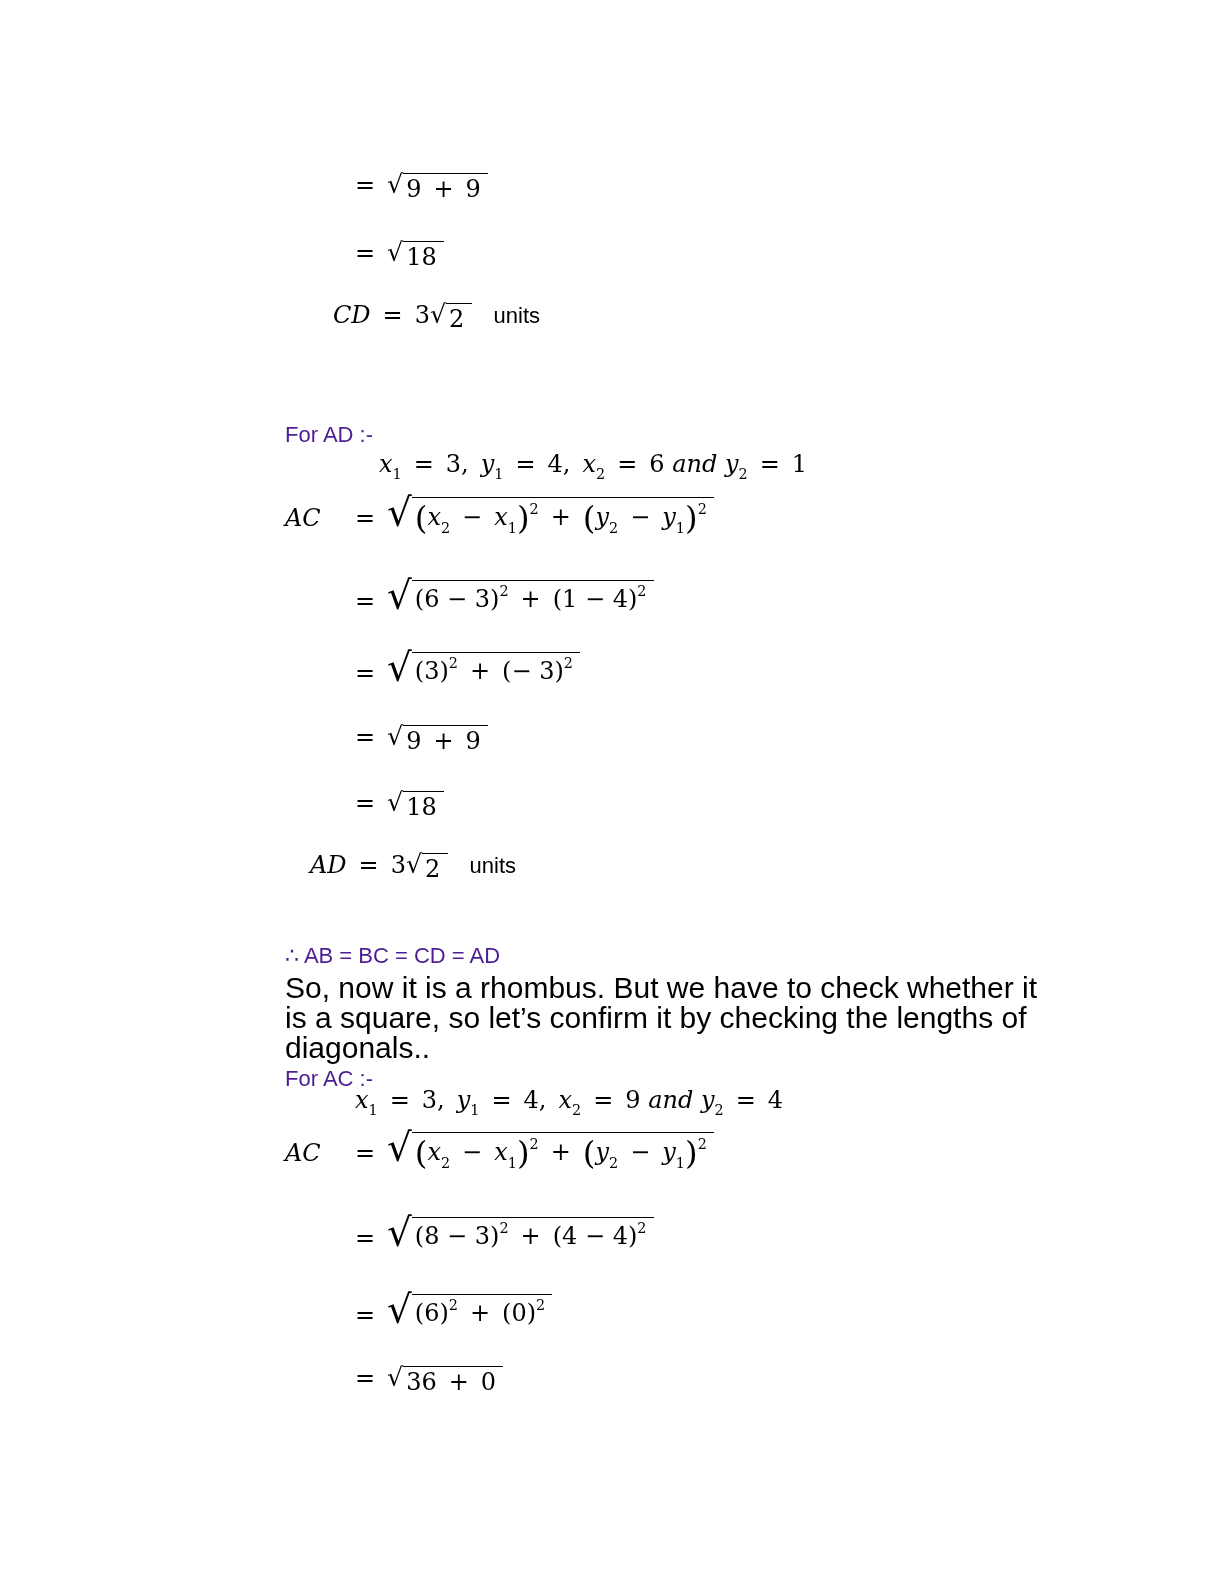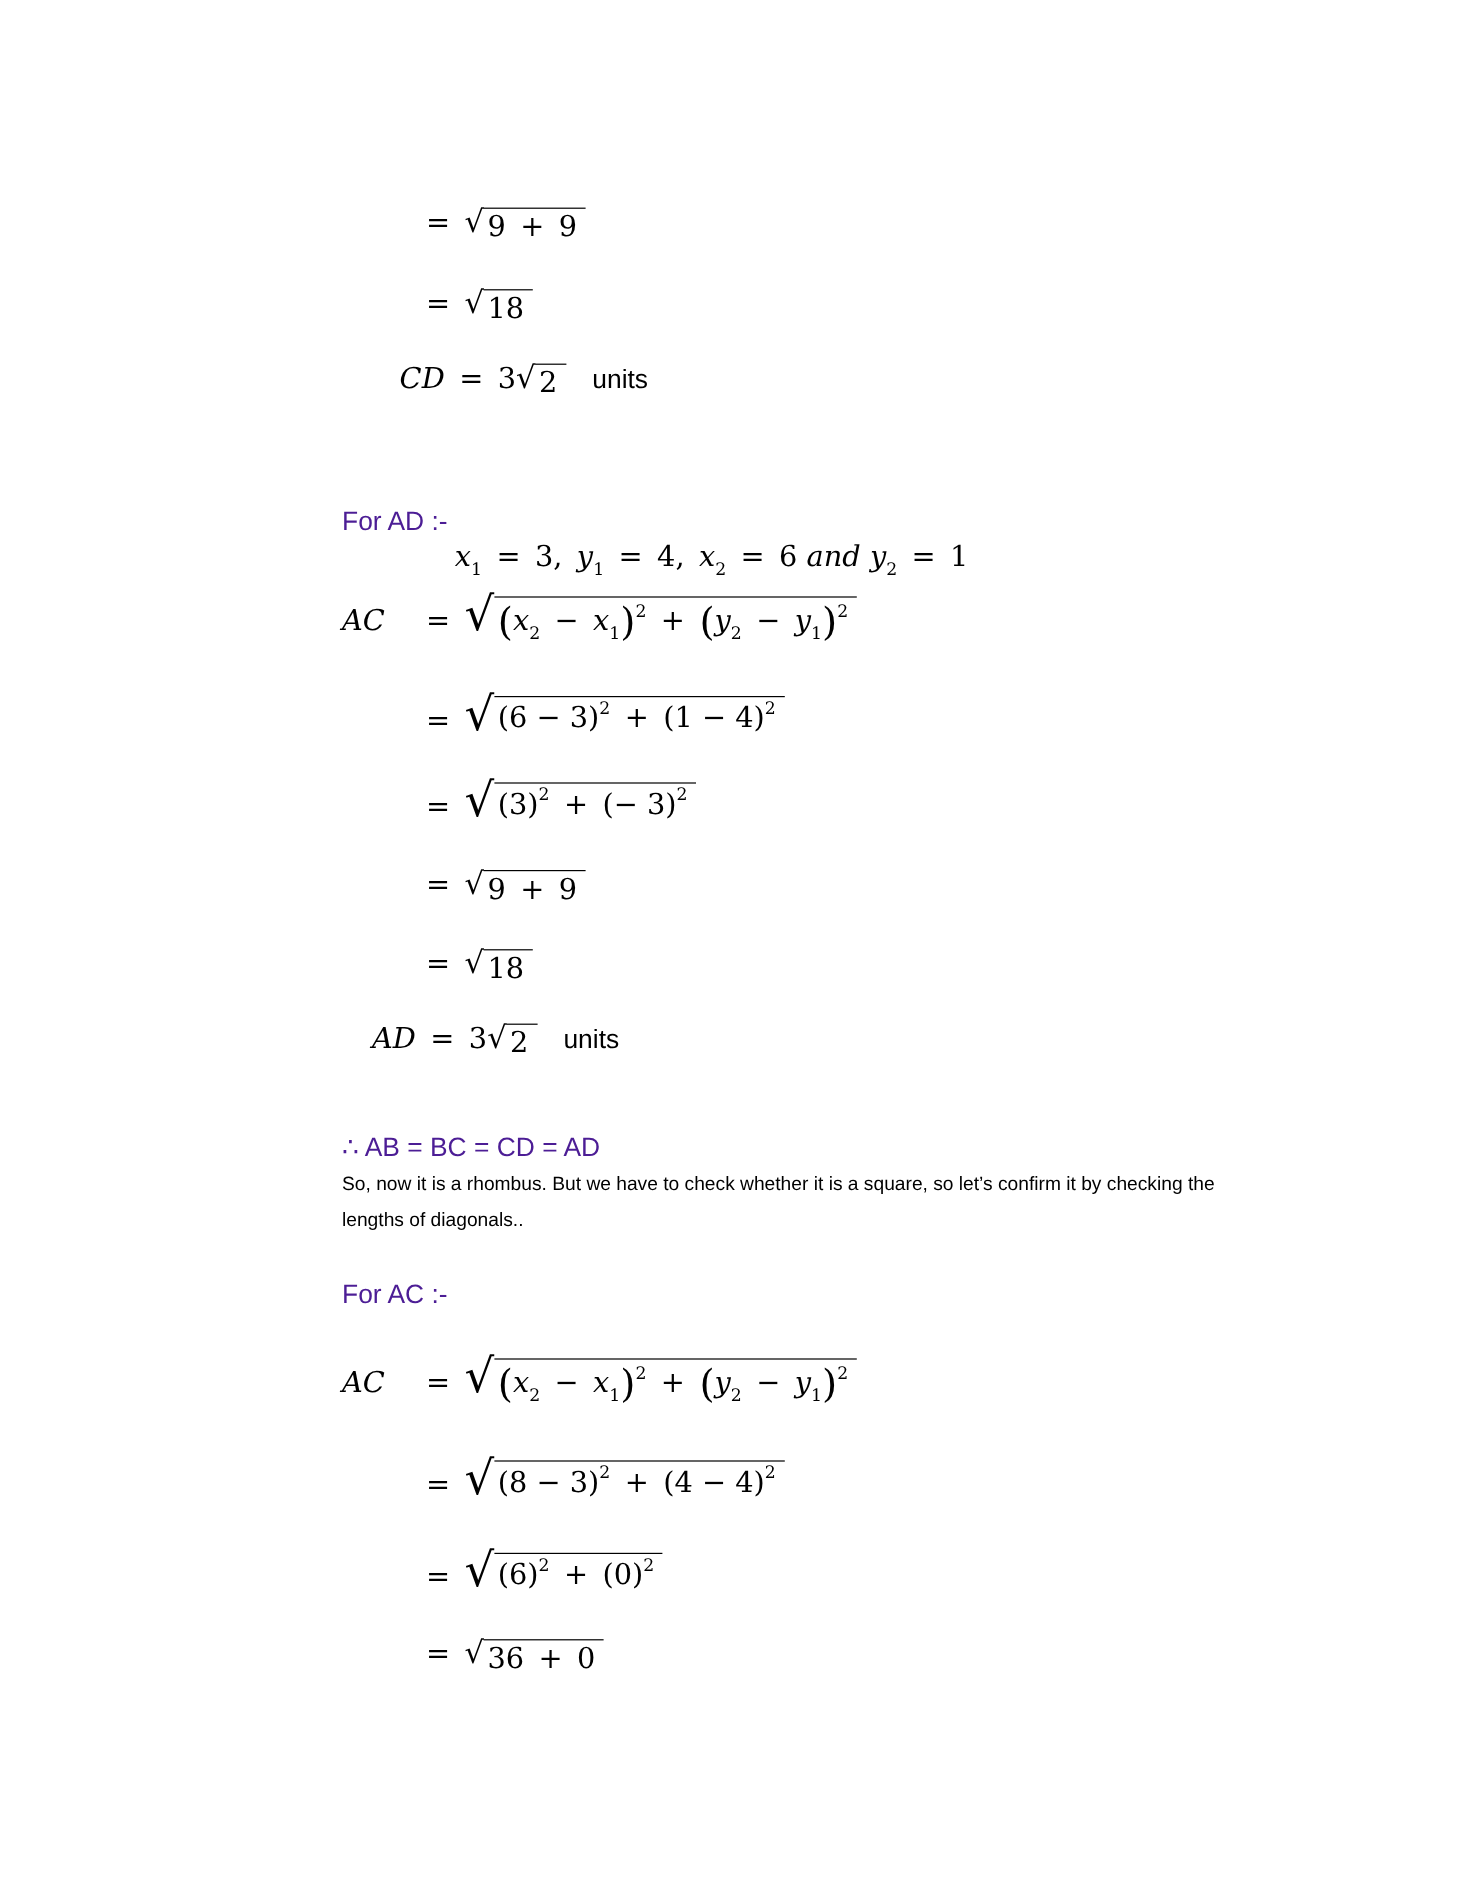--- a/index.html
+++ b/index.html
@@ -26,21 +26,21 @@
     position: absolute;
     white-space: nowrap;
     font-family: "Liberation Sans", sans-serif;
     font-size: 22px;
     color: #4c1d95;
   }
   .para {
     position: absolute;
     width: 775px;
     font-family: "Liberation Sans", sans-serif;
-    font-size: 16px;
+    font-size: 30px;
     line-height: 30px;
     white-space: normal;
     color: #000;
   }
   .t   { font-style: normal; }
   .i   { font-style: italic; }
   .sans{ font-family: "Liberation Sans", sans-serif; font-size: 22px; font-style: normal; text-align: right; }
   .sub { font-size: 0.60em; vertical-align: -0.52em; font-style: normal; }
   .sup { font-size: 0.60em; vertical-align: 0.78em;  font-style: normal; }
   .bp  { font-size: 1.35em; vertical-align: -0.12em; font-style: normal; }
@@ -125,20 +125,21 @@
       </span></div>
   <div class="mline ad-res"><span class="i">AD</span><span class="t"> = 3</span><span class="sqrt">
         <span class="sign">√</span>
         <span class="body"><span class="t">2</span></span>
       </span><span class="sans"> units</span></div>
 
   <div class="sline c-th">∴ AB = BC = CD = AD</div>
   <div class="para c-para">So, now it is a rhombus. But we have to check whether it is a square, so let’s confirm it by checking the lengths of diagonals..</div>
 
   <div class="sline ac-h">For AC :-</div>
+  <div class="mline ac-g"><span class="i">x</span><span class="sub">1</span><span class="t"> = 3, </span><span class="i">y</span><span class="sub">1</span><span class="t"> = 4, </span><span class="i">x</span><span class="sub">2</span><span class="t"> = 9 </span><span class="i">and y</span><span class="sub">2</span><span class="t"> = 4</span></div>
   <div class="mline ac-f"><span class="flabel">AC</span><span><span class="t">= </span><span class="sqrt tall">
           <span class="sign">√</span>
           <span class="body"><span class="bp">(</span><span class="i">x</span><span class="sub">2</span><span class="t"> − </span><span class="i">x</span><span class="sub">1</span><span class="bp">)</span><span class="sup">2</span><span class="t"> + </span><span class="bp">(</span><span class="i">y</span><span class="sub">2</span><span class="t"> − </span><span class="i">y</span><span class="sub">1</span><span class="bp">)</span><span class="sup">2</span></span>
         </span></span></div>
   <div class="mline ac-s1"><span class="t">= </span><span class="sqrt tall">
         <span class="sign">√</span>
         <span class="body"><span class="t">(8 − 3)</span><span class="sup">2</span><span class="t"> + (4 − 4)</span><span class="sup">2</span></span>
       </span></div>
   <div class="mline ac-s2"><span class="t">= </span><span class="sqrt tall">
         <span class="sign">√</span>

